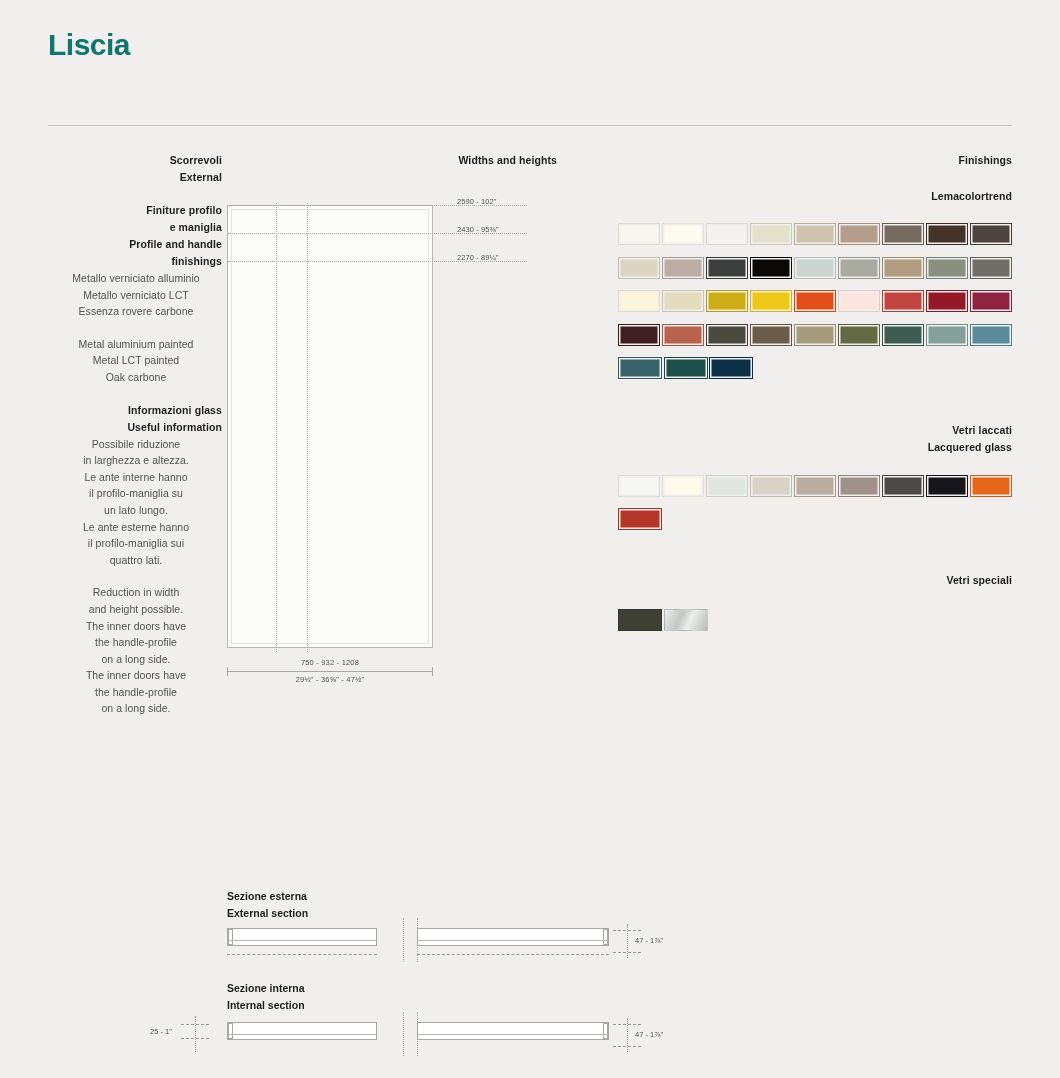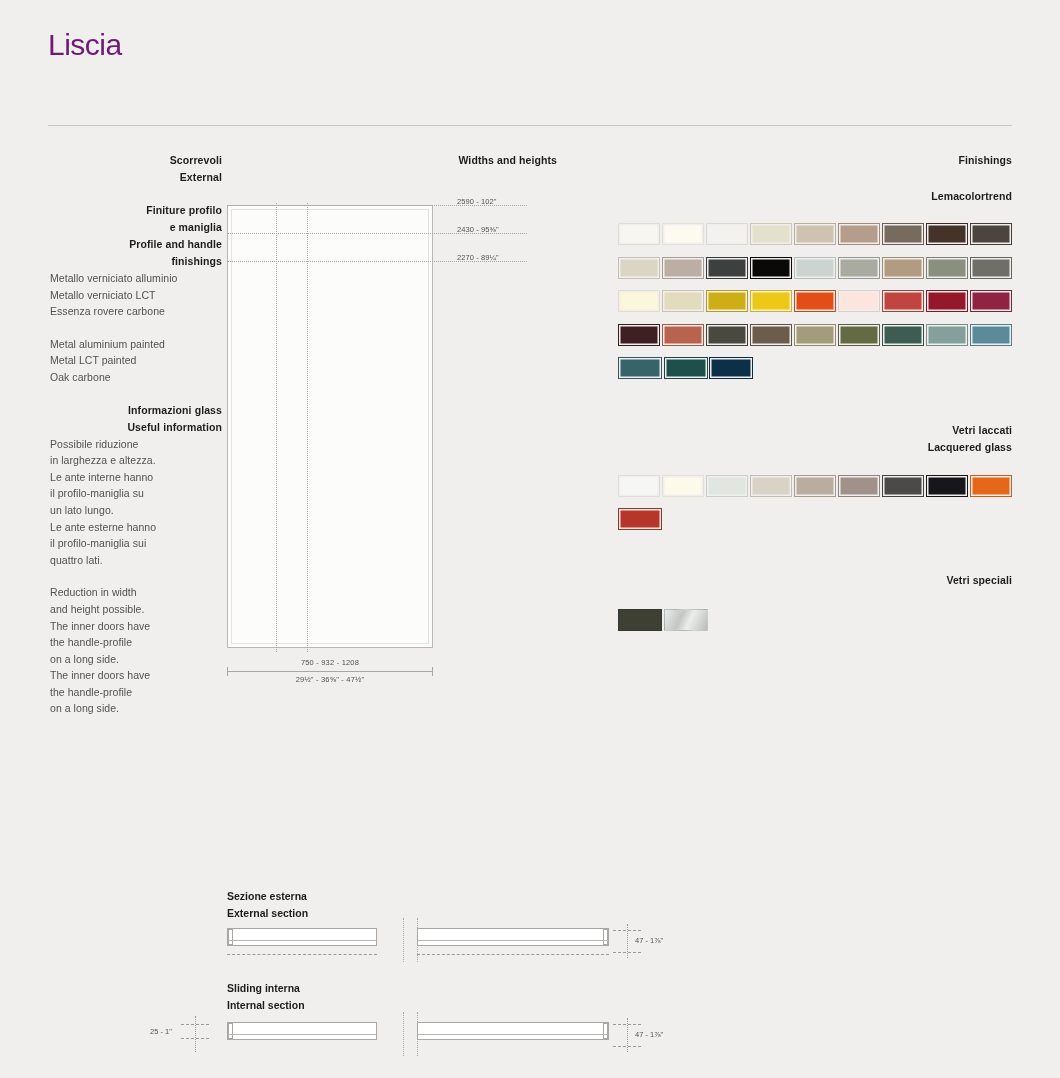--- a/index.html
+++ b/index.html
@@ -8,36 +8,36 @@
     background: #f0efed;
     font-family: "Liberation Sans", sans-serif;
     color: #3b3b3b;
     overflow: hidden;
   }
   .page { position: relative; width: 1060px; height: 1078px; }
 
   
   .title {
     position: absolute; left: 48px; top: 28px;
-    font-size: 30px; font-weight: normal; letter-spacing: -0.5px;
-    color: #701a75;
+    font-size: 30px; font-weight: bold; letter-spacing: -0.5px;
+    color: #0f766e;
   }
   .rule {
     position: absolute; left: 48px; top: 125px;
     width: 964px; height: 1px; background: #c9c7c4;
   }
 
   
   .hd {
     font-size: 10.5px; font-weight: bold; color: #1d1d1b;
     line-height: 17px; letter-spacing: 0.1px; text-align: right;
   }
   .bd {
     font-size: 10.5px; font-weight: normal; color: #54514e;
-    line-height: 16.6px; letter-spacing: 0.05px;
+    line-height: 16.6px; letter-spacing: 0.05px; text-align: center;
   }
   .blk { margin-bottom: 0; }
   .gap { height: 16px; }
 
   
   .col1 { position: absolute; left: 50px; top: 152px; width: 172px; }
 
   
   .col2 { position: absolute; left: 227px; top: 152px; width: 330px; }
   .draw-wrap { position: relative; margin-top: 36px; }
@@ -308,21 +308,21 @@
     <div class="dashed" style="left:190px;top:26px;width:192px;"></div>
     <div class="vdot" style="left:176px;top:-10px;height:44px;"></div>
     <div class="vdot" style="left:190px;top:-10px;height:44px;"></div>
     <div class="xhair-v" style="left:400px;top:-4px;height:34px;"></div>
     <div class="xhair-h" style="left:386px;top:2px;width:28px;"></div>
     <div class="xhair-h" style="left:386px;top:24px;width:28px;"></div>
     <div class="sec-dim" style="left:408px;top:8px;">47 - 1⅞"</div>
   </div>
 
   <div class="sect" style="left:227px;top:980px;">
-    <div class="sec-hd">Sliding interna</div>
+    <div class="sec-hd">Sezione interna</div>
     <div class="sec-hd">Internal section</div>
   </div>
 
   <div class="sect" style="left:227px;top:1022px;width:400px;height:40px;">
     <div class="panel" style="left:0;top:0;width:150px;">
       <div class="cap-end" style="left:0;"></div>
       <div class="panel-inner"></div>
     </div>
     <div class="panel" style="left:190px;top:0;width:192px;">
       <div class="cap-end" style="right:0;"></div>

